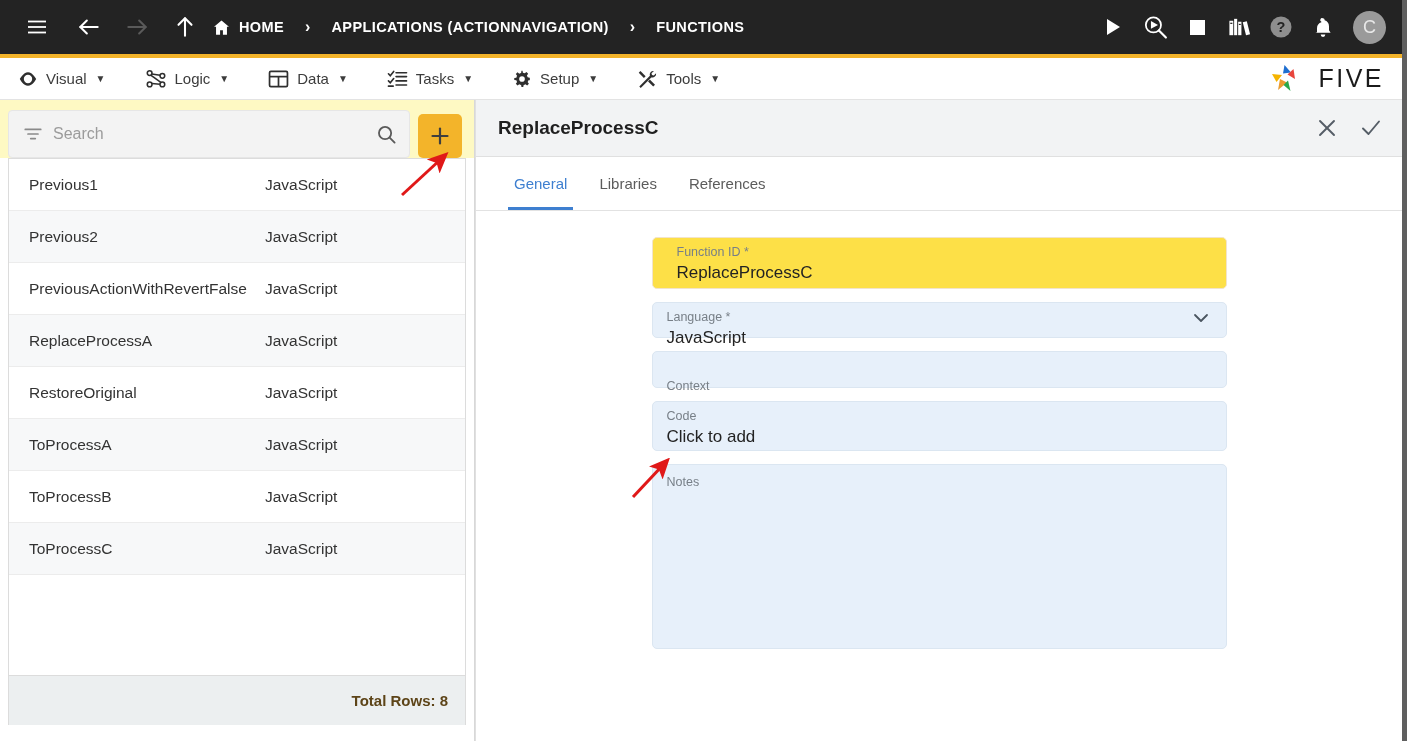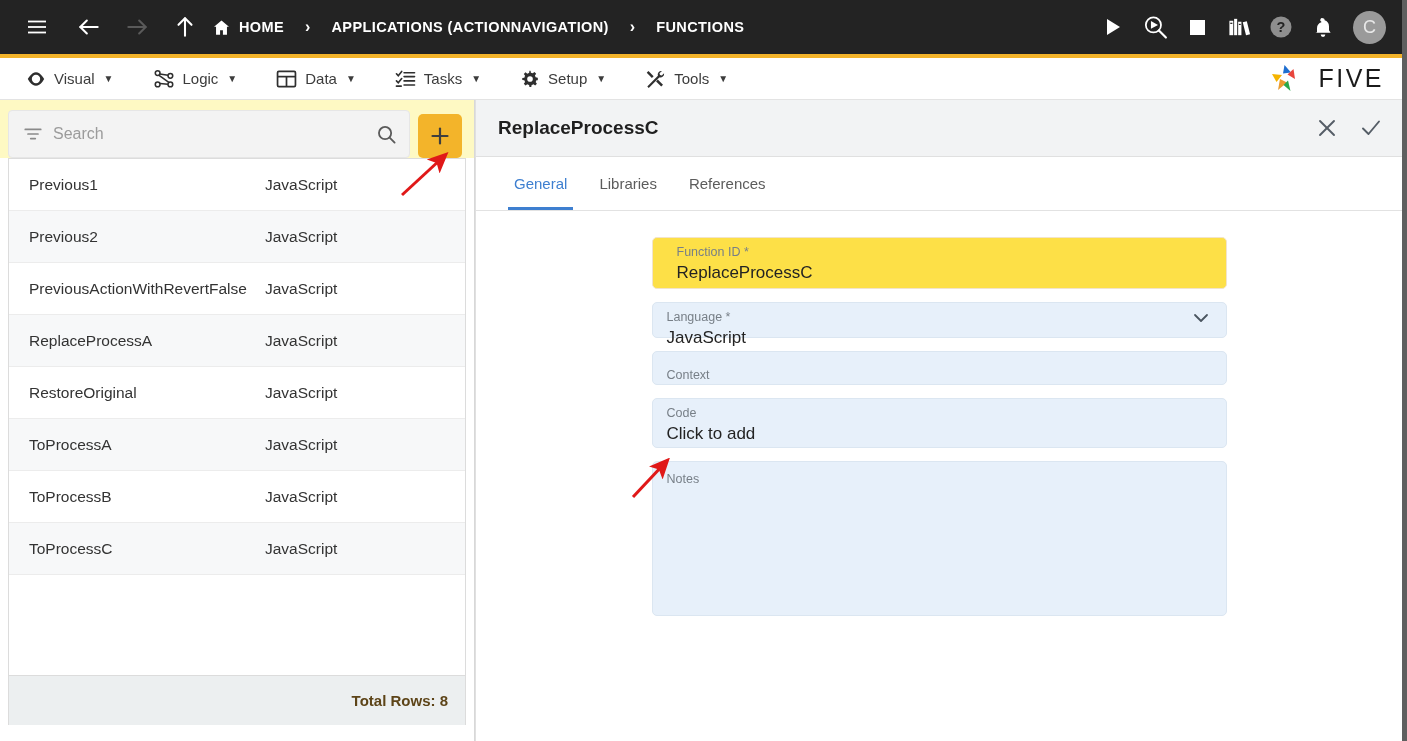--- a/index.html
+++ b/index.html
@@ -61,21 +61,21 @@
     font-size: 18px; font-weight: normal;
     margin-left: 8px; margin-right: 2px;
   }
   .accent-rule { height: 4px; background: #f3b32a; flex: 0 0 4px; }
 
   
   .menubar {
     height: 42px; flex: 0 0 42px;
     background: #ffffff;
     display: flex; align-items: center;
-    padding-left: 26px;
+    padding-left: 18px;
     border-bottom: 1px solid #e3e3e3;
     position: relative;
   }
   .menu-item {
     display: flex; align-items: center; gap: 8px;
     margin-right: 39px;
     color: #3c3c3c;
     font-size: 15px;
     white-space: nowrap;
   }
@@ -224,23 +224,23 @@
     margin-bottom: 13px;
     position: relative;
     border: 1px solid #dbe6f1;
     background: #e7f0fa;
   }
   .field.cream { background: #fde047; border-color: #f2e4cb; padding-left: 24px; }
   .field-label { font-size: 12.5px; color: #777f87; line-height: 16px; }
   .field-value { font-size: 17px; color: #232323; line-height: 26px; min-height: 26px; }
   .field.h-fnid { height: 52px; padding-top: 6px; }
   .field.h-lang { height: 36px; padding-top: 6px; }
-  .field.h-ctx  { height: 34px; padding-top: 15px; }
+  .field.h-ctx  { height: 34px; padding-top: 26px; }
   .field.h-code { height: 50px; padding-top: 6px; }
-  .field.h-notes{ height: 155px; padding-top: 9px; }
+  .field.h-notes{ height: 185px; padding-top: 9px; }
   .chev {
     position: absolute; right: 14px; top: 50%; transform: translateY(-50%);
     color: #4a5560;
   }
 
   
   .anno { position: absolute; pointer-events: none; z-index: 40; }
 </style>
 </head>
 <body>

